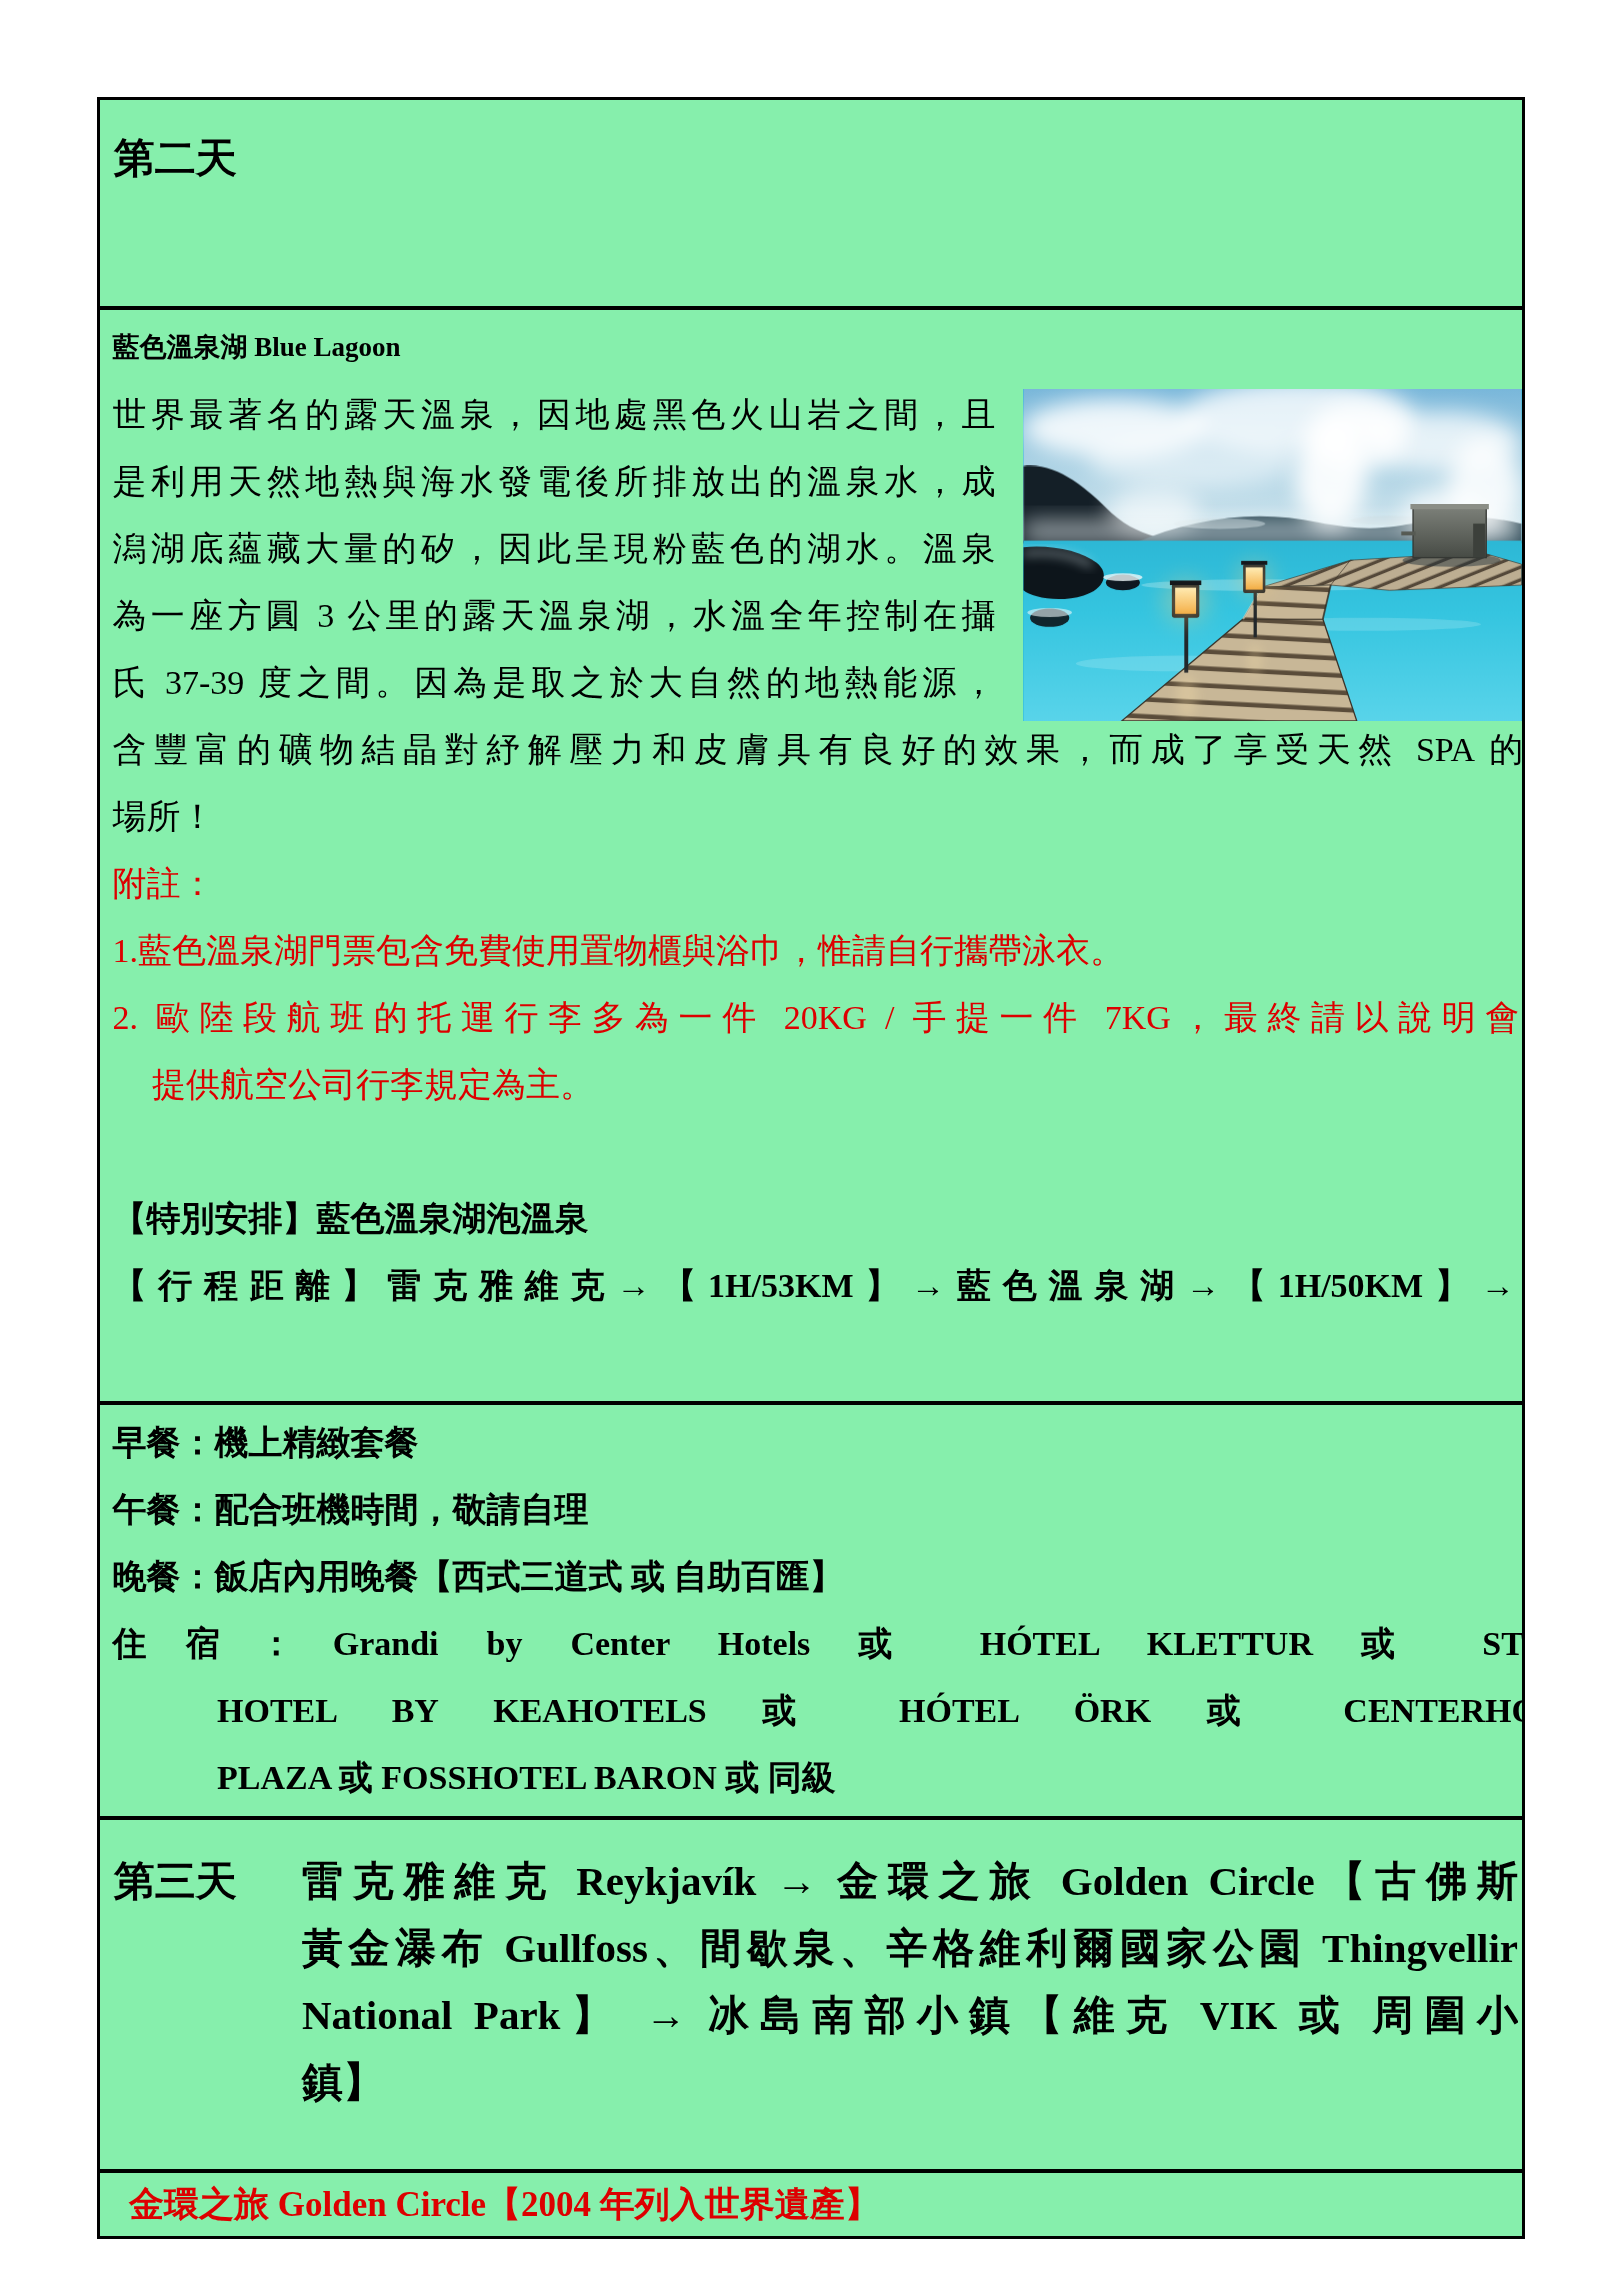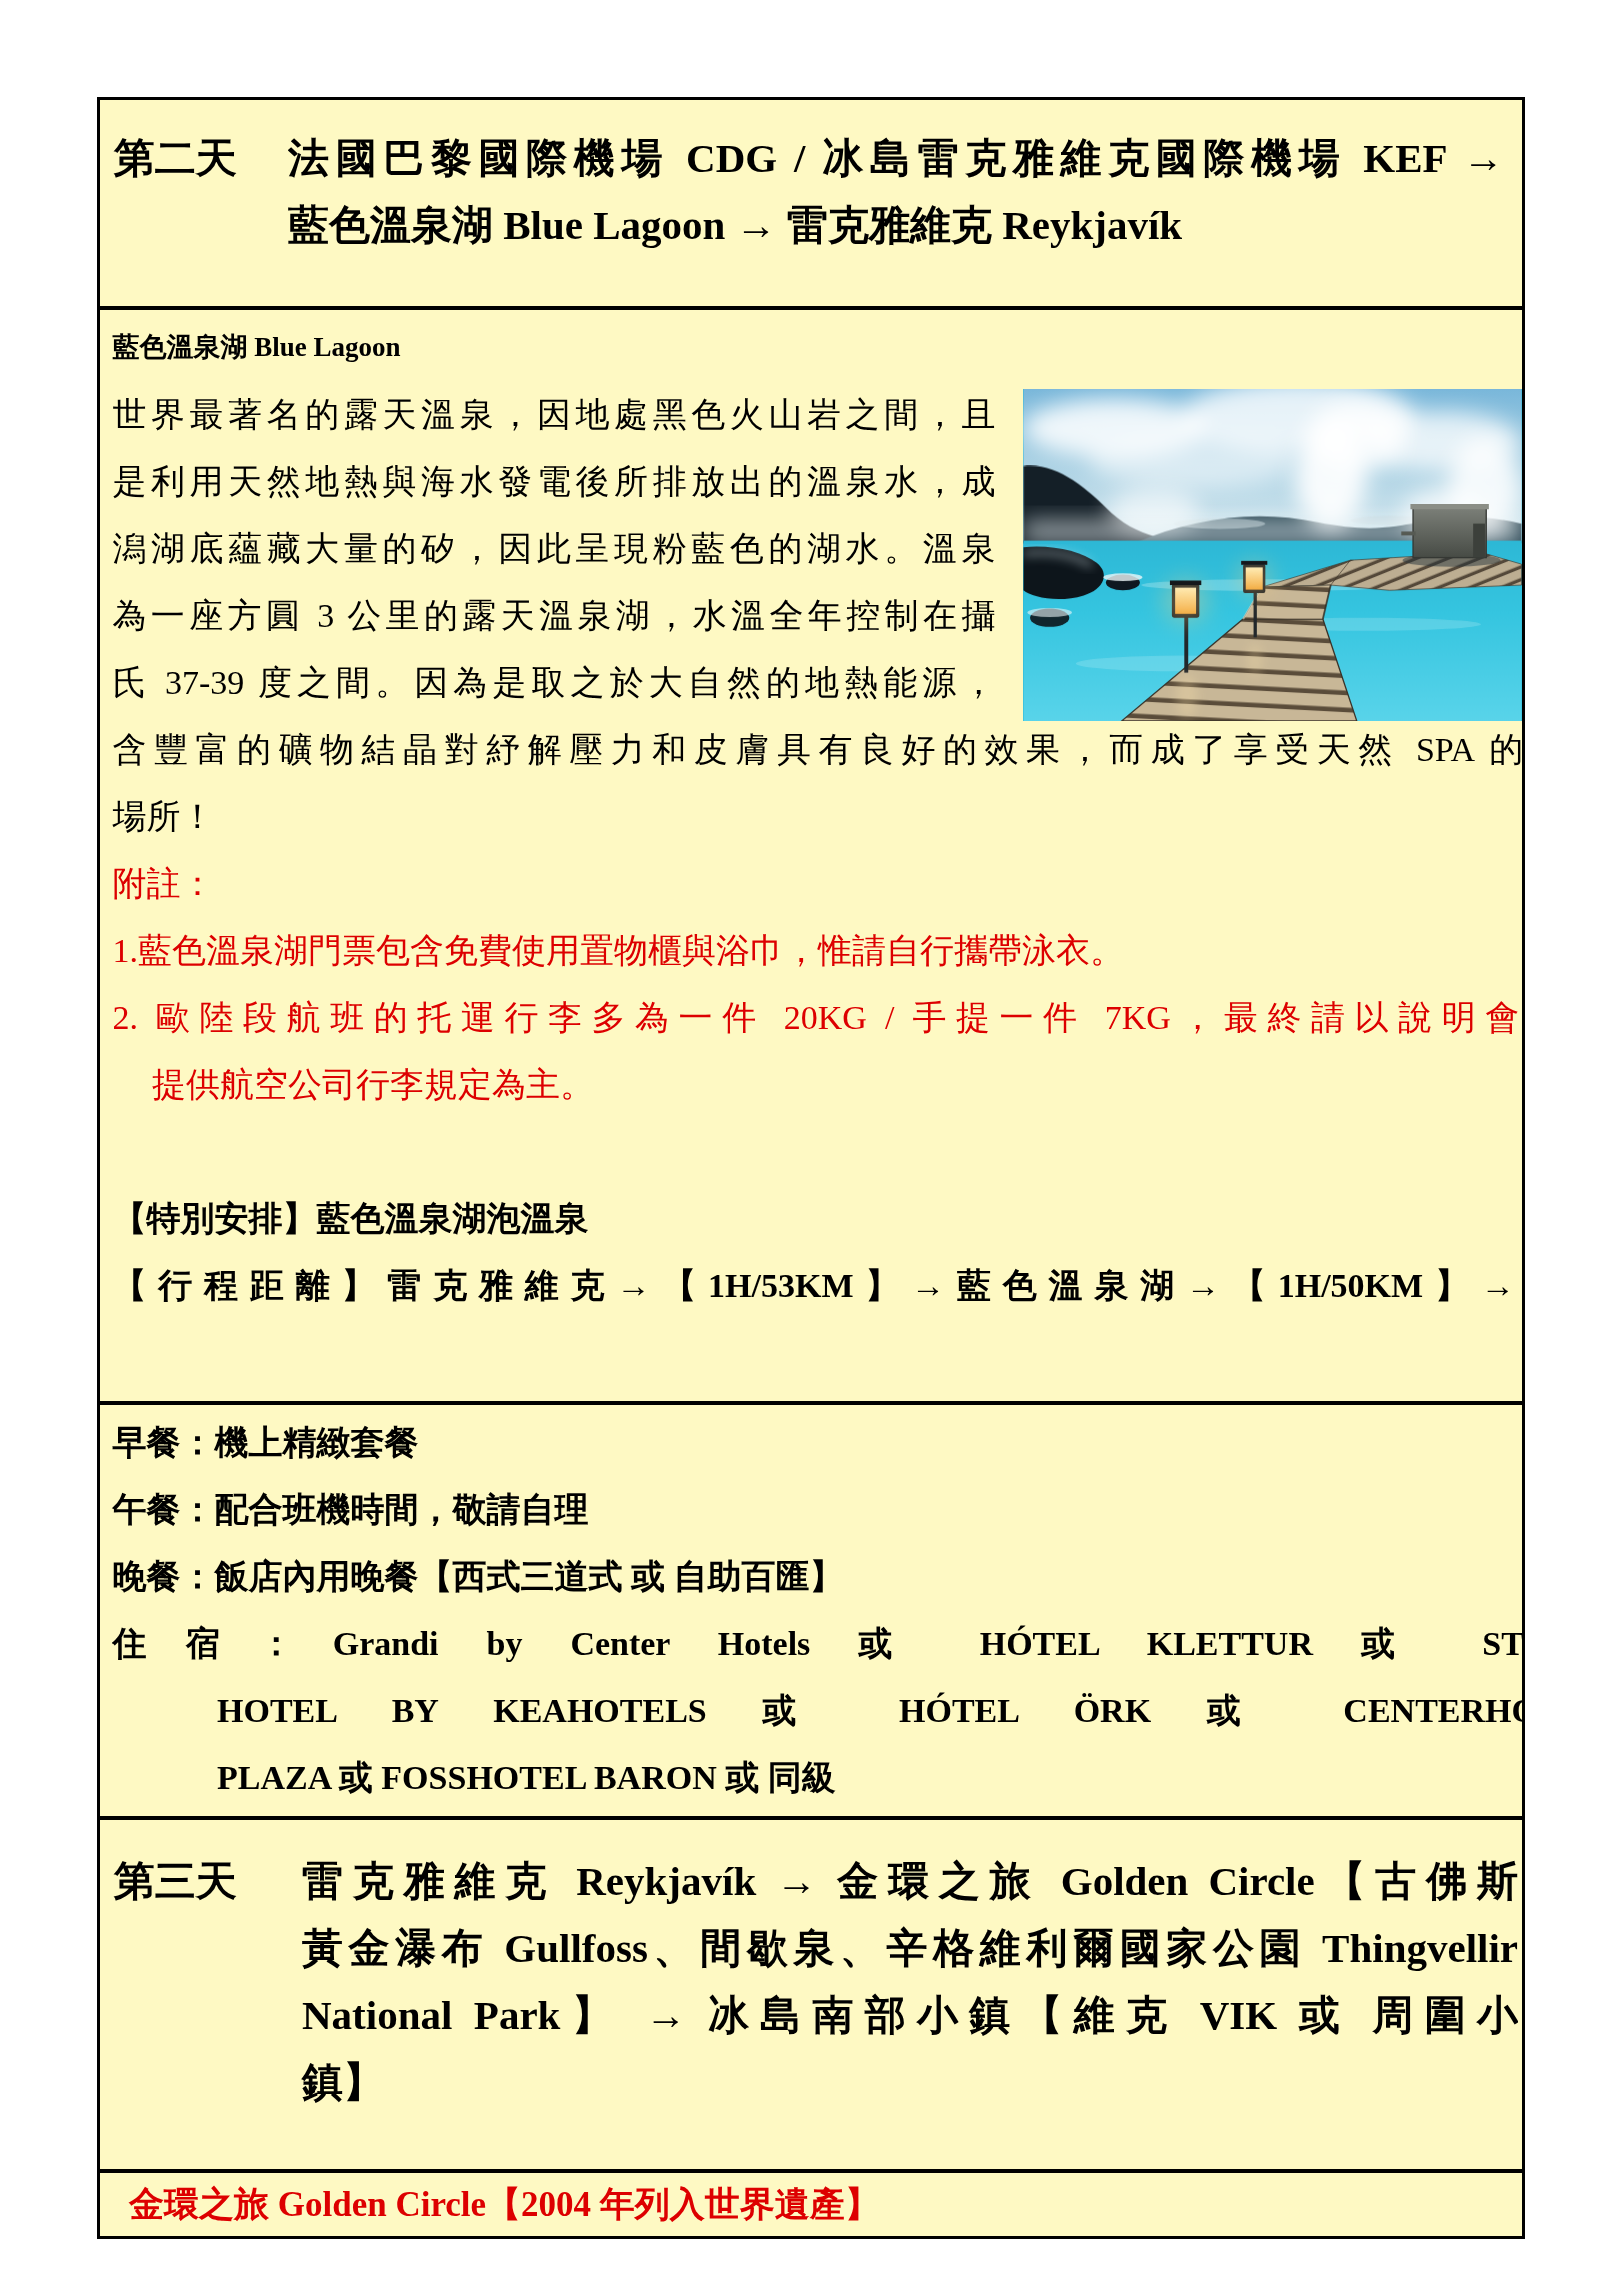--- a/index.html
+++ b/index.html
@@ -3,21 +3,21 @@
 <meta charset="utf-8">
 <style>
   html,body{margin:0;padding:0;}
   body{
     width:1622px;height:2295px;position:relative;background:#ffffff;
     font-family:"Liberation Serif","DejaVu Serif",serif;
     color:#000;
   }
   .doc-table{
     position:absolute;left:97px;top:97px;width:1422px;
-    border:3.9px solid #000;background:#fef9c3;
+    border:3.9px solid #000;background:#86efac;
   }
   .row{position:relative;overflow:hidden;}
   .divider{height:3.9px;background:#000;}
   
   .r1{height:181px;}
   .r2{height:1087px;}
   .r3{height:407px;border-radius:14px;}
   .r4{height:321px;padding-left:14px;}
   .r5{height:63px;display:flex;align-items:center;}
   
@@ -53,24 +53,20 @@
     overflow:hidden;background:#2db8d6;
   }
 </style>
 </head>
 <body>
 
 <div class="doc-table">
 
   <div class="row r1 dayrow">
     <div class="day-label">第二天</div>
-    <div class="day-content">
-      <div class="ln just">法國巴黎國際機場 CDG / 冰島雷克雅維克國際機場 KEF →</div>
-      <div class="ln">藍色溫泉湖 Blue Lagoon → 雷克雅維克 Reykjavík</div>
-    </div>
   </div>
 
   <div class="divider"></div>
 
   <div class="row r2">
 
     <div class="photo">
       <svg width="499" height="332" viewBox="0 0 762 508" xmlns="http://www.w3.org/2000/svg">
         <defs>
           <linearGradient id="sky" x1="0" y1="0" x2="0" y2="1">

